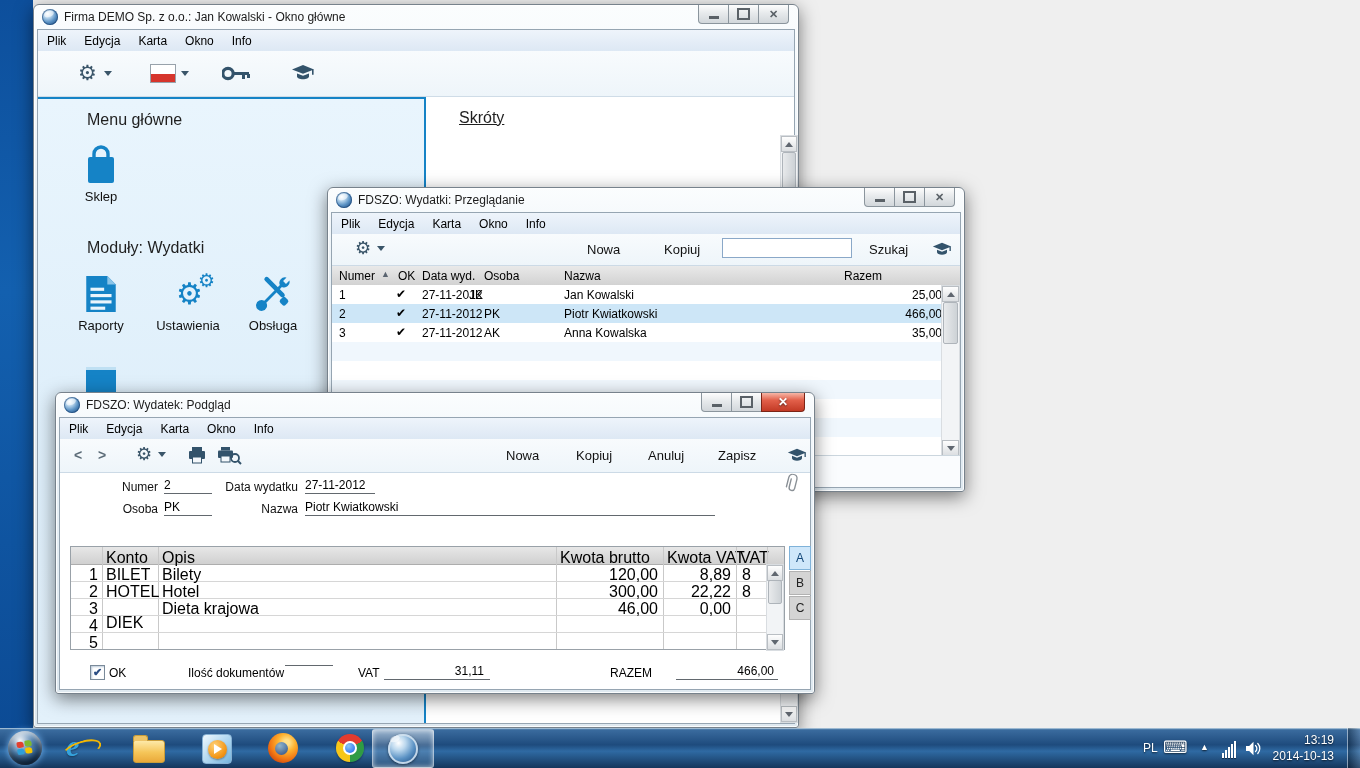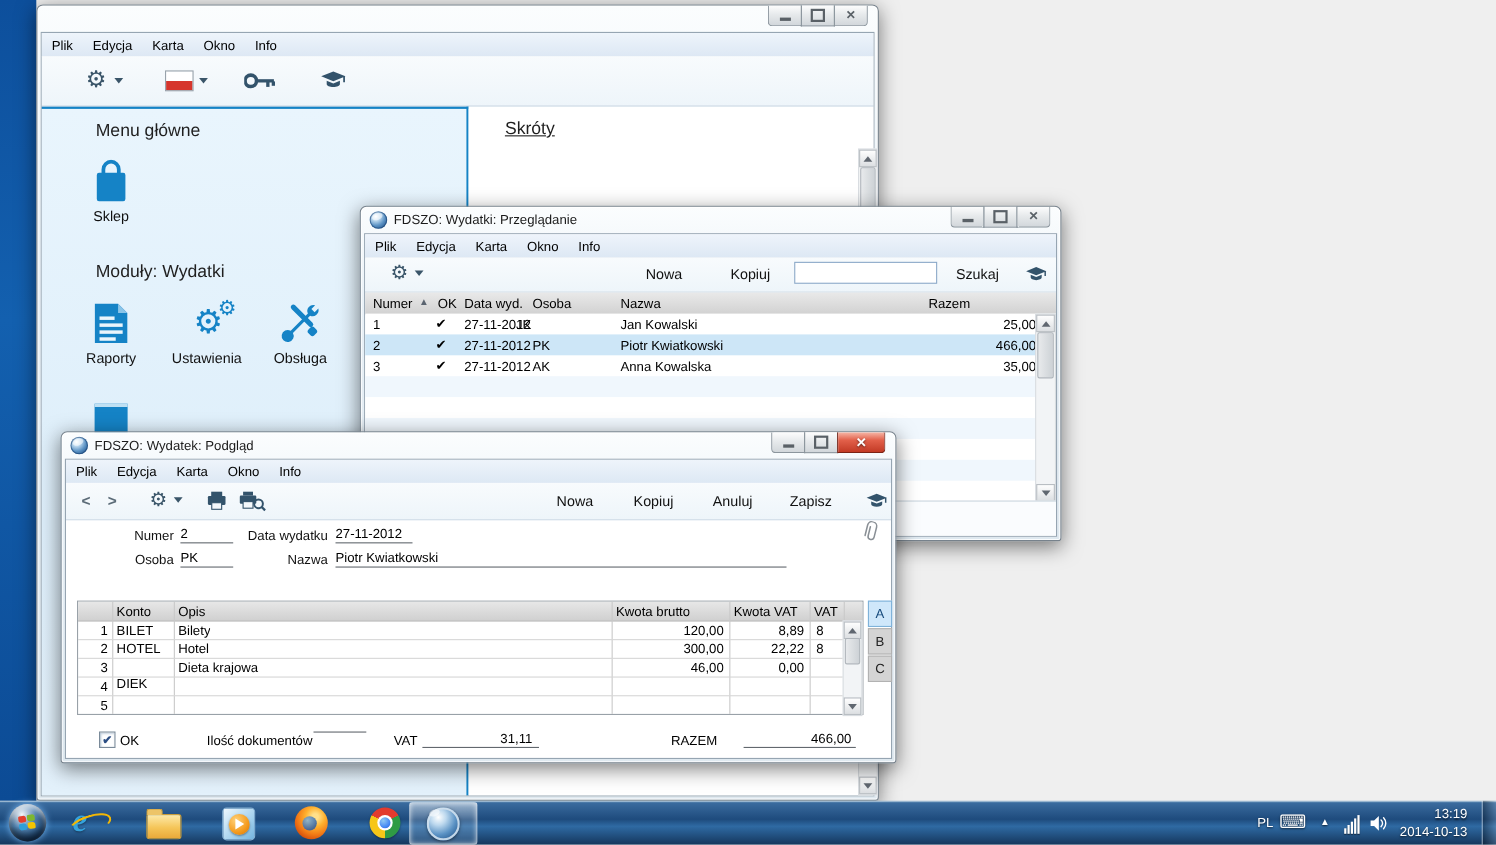--- a/index.html
+++ b/index.html
@@ -67,21 +67,21 @@
 
   
   .lhead{position:absolute;background:linear-gradient(#e9e9e9,#d2d2d2);border-bottom:1px solid #a8a8a8;font-size:12px;}
   .lrow{position:absolute;left:2px;font-size:12px;}
   .stripe{position:absolute;background:#f0f7fd;}
 
   
   .flabel{position:absolute;text-align:right;font-size:12px;color:#111;}
   .ufield{position:absolute;border-bottom:1px solid #62686e;font-size:12px;padding-bottom:1px;white-space:nowrap;}
 
-  .grid-cell{position:absolute;font-size:12px;white-space:nowrap;overflow:hidden;}
+  .grid-cell{position:absolute;font-size:16px;white-space:nowrap;overflow:hidden;}
   .vline{position:absolute;width:1px;background:#c9c9c9;}
   .hline{position:absolute;height:1px;background:#d6d6d6;}
 
   .tab{position:absolute;width:20px;height:22px;border:1px solid #b2b2b2;background:#d4d4d4;
        display:flex;align-items:center;justify-content:center;font-size:12px;color:#222;}
   .tab.sel{background:#cfe7fa;border-color:#7fb2d9;color:#14487a;}
 
   .checkbox{position:absolute;width:13px;height:13px;background:#fff;border:1px solid #7a8a99;
             display:flex;align-items:center;justify-content:center;font-size:11px;color:#2b4d83;font-weight:bold;
             box-shadow:inset 1px 1px 2px rgba(120,150,180,.5);}
@@ -128,20 +128,24 @@
   .bars i{display:block;width:2px;background:#fff;box-shadow:0 1px 1px rgba(0,0,0,.5);}
   .show-desktop{position:absolute;right:0;top:0;width:12px;height:40px;
       background:linear-gradient(90deg,rgba(0,0,0,.3),rgba(255,255,255,.15));border-left:1px solid rgba(255,255,255,.4);}
 </style>
 </head>
 <body>
 
 <div class="abs" id="desktop-strip"></div>
 
 <div class="win" style="left:33px;top:4px;width:764px;height:722px;">
+  <div class="titlebar">
+    <span class="globe"></span>
+    <span class="title">Firma DEMO Sp. z o.o.: Jan Kowalski - Okno główne</span>
+  </div>
   <div class="wbtns">
     <div class="wbtn">
         <span class="dash"></span>
       </div>
     <div class="wbtn">
         <span class="sq"></span>
       </div>
     <div class="wbtn">
         <span class="x">✕</span>
       </div>

